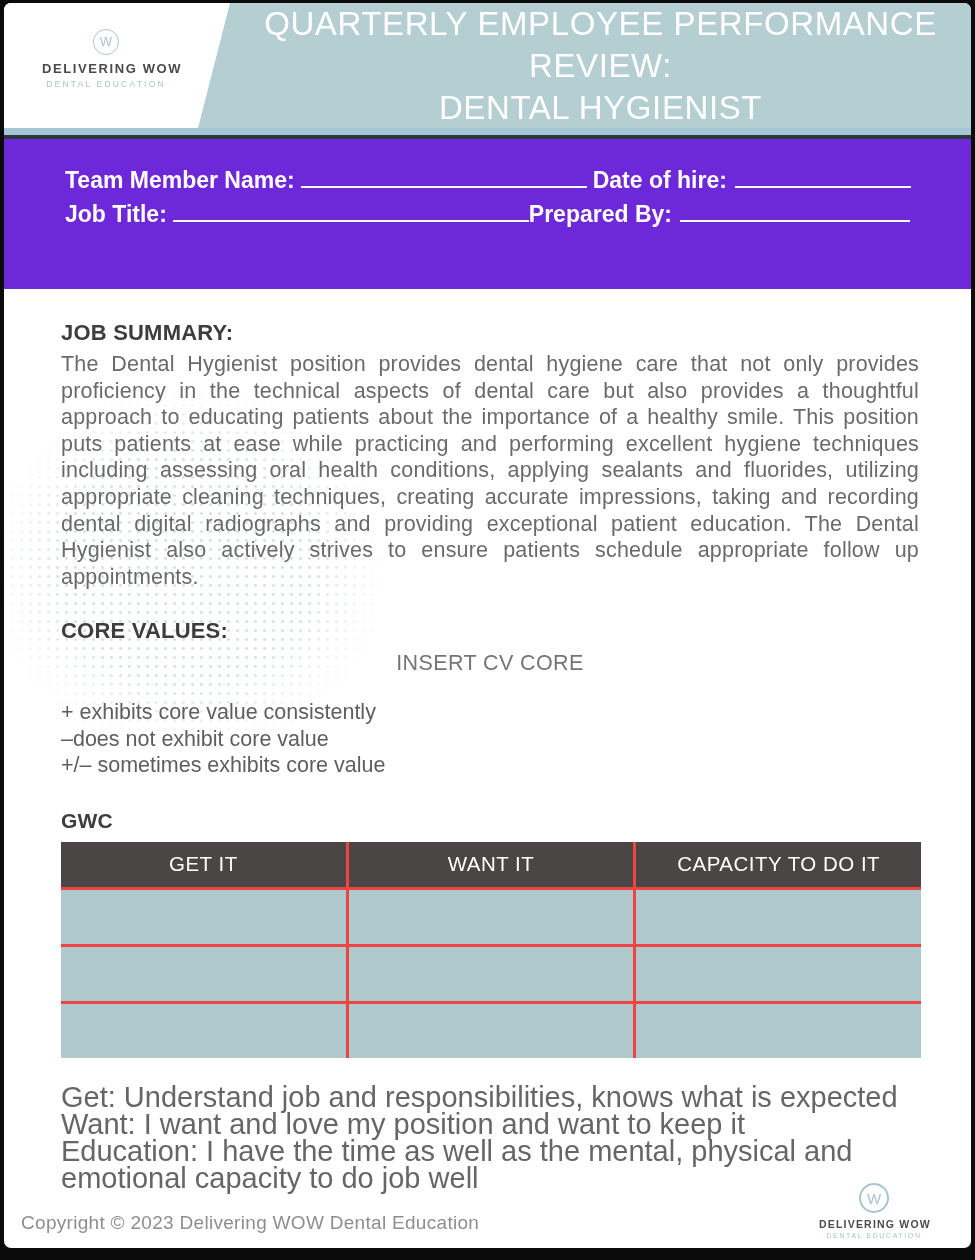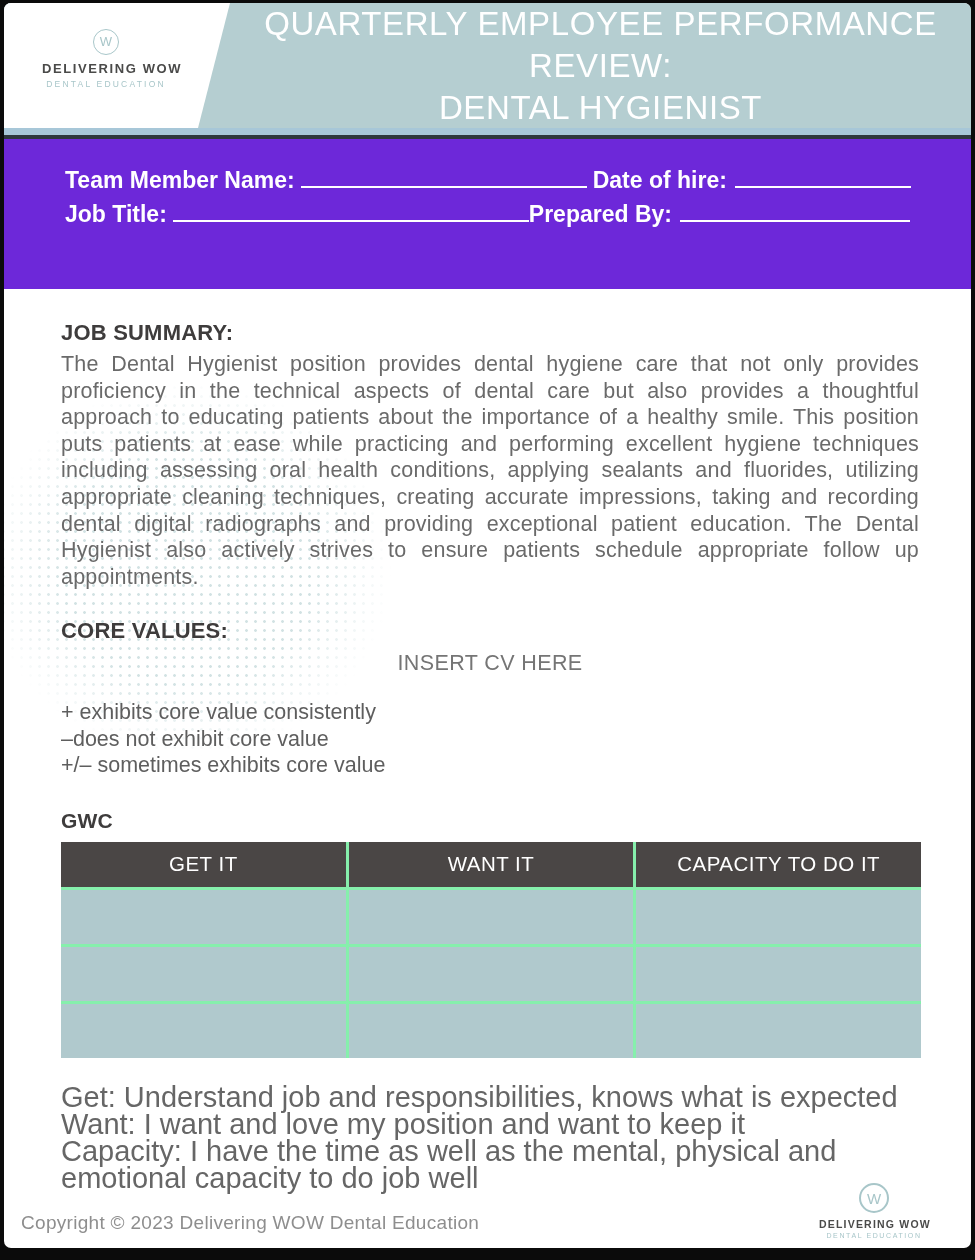--- a/index.html
+++ b/index.html
@@ -153,21 +153,21 @@
   }
   .sec-gwc { margin-top: 30px; font-size: 21px; }
 
   .gwc-table {
     margin-top: 9px;
     width: 860px;
     display: grid;
     grid-template-columns: 1fr 1fr 1fr;
     grid-template-rows: 45px 54px 54px 54px;
     gap: 3px;
-    background: #86efac;
+    background: #ef4444;
   }
   .gwc-head {
     background: #4a4645;
     color: #ffffff;
     font-size: 20.5px;
     letter-spacing: 0.5px;
     display: flex;
     align-items: center;
     justify-content: center;
   }
@@ -234,21 +234,21 @@
   </div>
 
   <div class="content">
     <div class="dots"></div>
     <div class="content-inner">
 
       <h2 class="sec sec-job">JOB SUMMARY:</h2>
       <p class="summary">The Dental Hygienist position provides dental hygiene care that not only provides proficiency in the technical aspects of dental care but also provides a thoughtful approach to educating patients about the importance of a healthy smile. This position puts patients at ease while practicing and performing excellent hygiene techniques including assessing oral health conditions, applying sealants and fluorides, utilizing appropriate cleaning techniques, creating accurate impressions, taking and recording dental digital radiographs and providing exceptional patient education. The Dental Hygienist also actively strives to ensure patients schedule appropriate follow up appointments.</p>
 
       <h2 class="sec sec-cv">CORE VALUES:</h2>
-      <div class="cv-placeholder">INSERT CV HERE</div>
+      <div class="cv-placeholder">INSERT CV CORE</div>
 
       <div class="legend">
         <div>+ exhibits core value consistently</div>
         <div>–does not exhibit core value</div>
         <div>+/– sometimes exhibits core value</div>
       </div>
 
       <h2 class="sec sec-gwc">GWC</h2>
 
       <div class="gwc-table">
@@ -265,21 +265,21 @@
         <div class="gwc-cell"></div>
 
         <div class="gwc-cell"></div>
         <div class="gwc-cell"></div>
         <div class="gwc-cell"></div>
       </div>
 
       <div class="defs">
         <div>Get: Understand job and responsibilities, knows what is expected</div>
         <div>Want: I want and love my position and want to keep it</div>
-        <div>Capacity: I have the time as well as the mental, physical and emotional capacity to do job well</div>
+        <div>Education: I have the time as well as the mental, physical and emotional capacity to do job well</div>
       </div>
 
     </div>
   </div>
 
   <div class="copyright">Copyright © 2023 Delivering WOW Dental Education</div>
 
   <div class="footer-logo">
     <div class="logo-circle">W</div>
     <div class="logo-name">DELIVERING WOW</div>

